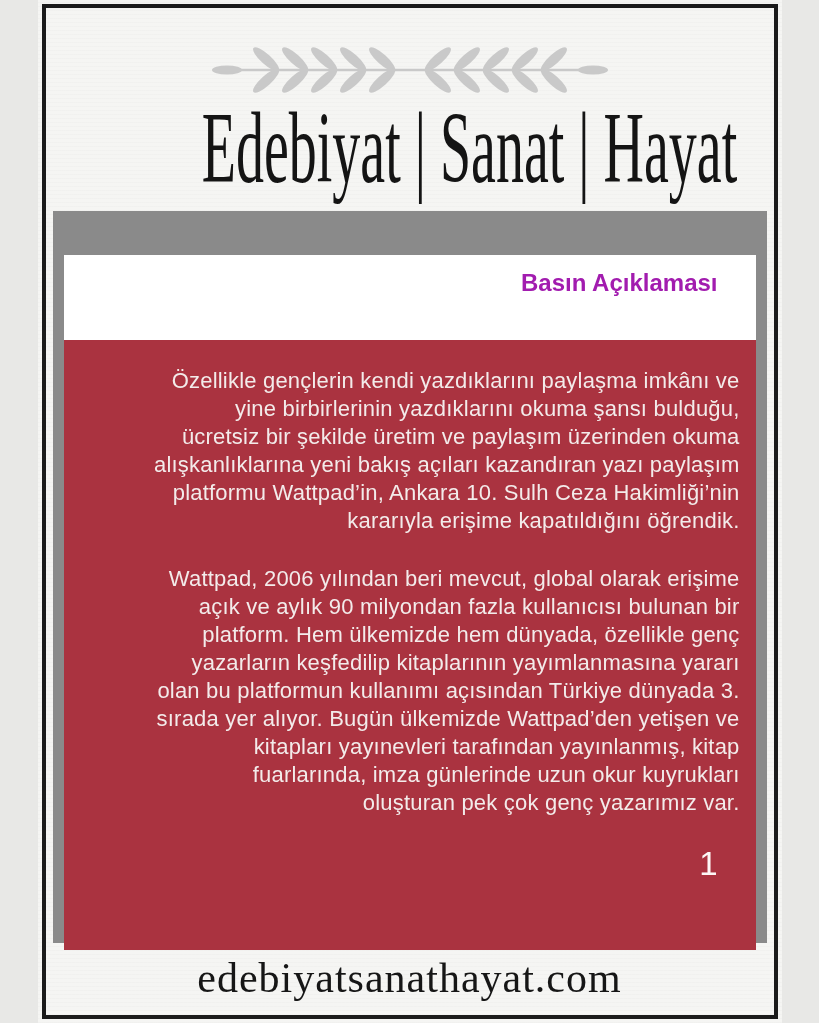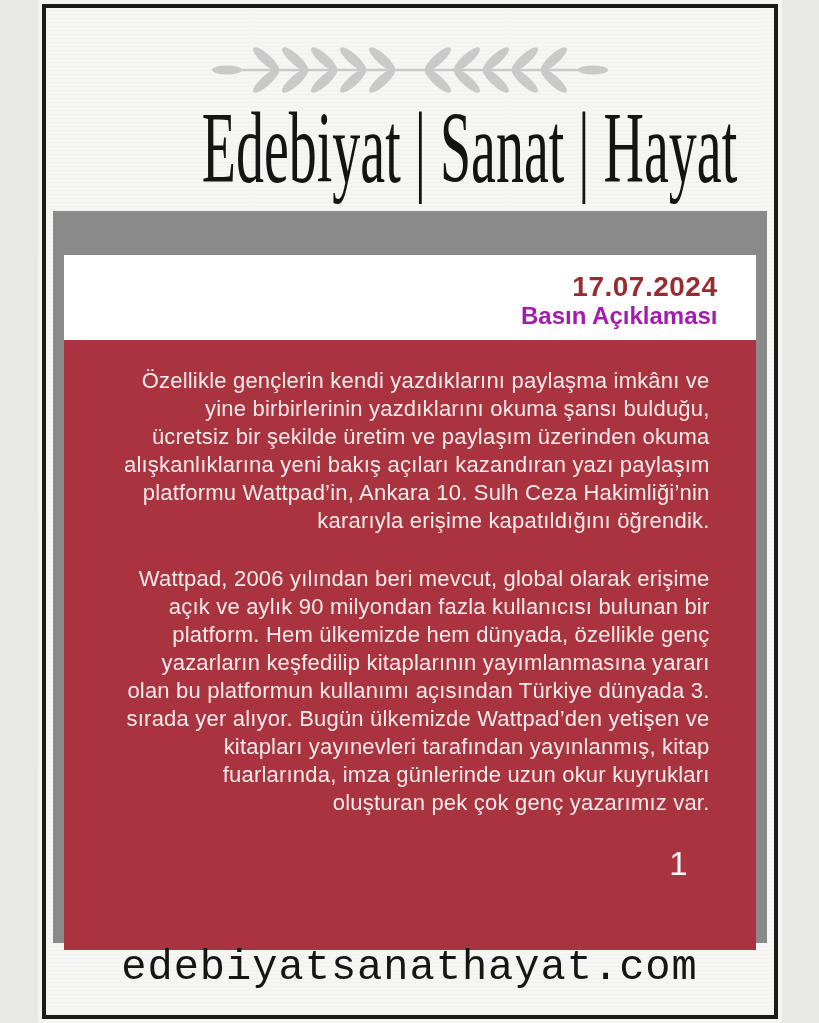--- a/index.html
+++ b/index.html
@@ -33,33 +33,33 @@
     text-align:right; padding:15px 38px 0 0;
   }
   .date-text{
     font-size:28px; font-weight:700; color:#992b31; line-height:33px;
     letter-spacing:0.5px;
   }
   .subtitle-text{
     font-size:24px; font-weight:700; color:#a21caf; line-height:26px;
   }
   .card-body{
-    padding:27px 46px 0 40px; text-align:right; color:#f3ebea;
+    padding:27px 16px 0 40px; text-align:right; color:#f3ebea;
   }
   .card-body p{
     font-size:22px; line-height:28px; white-space:pre-line;
     margin-bottom:30px; letter-spacing:0.2px;
   }
   .page-number{
     text-align:right; padding-right:22px; margin-top:22px;
     font-size:33px; line-height:33px; color:#fdf7f6; font-weight:400;
   }
   .footer{
-    text-align:center;
-    font-family:Liberation Mono, monospace; font-weight:400;
+    margin-top:10px; text-align:center;
+    font-family:Liberation Serif, serif; font-weight:400;
     font-size:42px; line-height:50px; color:#161616; letter-spacing:1px;
   }
 </style>
 </head>
 <body>
 
 <div class="canvas">
 
   <div class="outer-frame"></div>
 
@@ -90,21 +90,20 @@
       <use href="#lv-r" transform="translate(332,28)"></use>
     </svg>
   </div>
 
   <div class="masthead">Edebiyat | Sanat | Hayat</div>
 
   <div class="card">
     <div class="card-inner">
 
       <div class="white-band">
-        <div class="date-text">17.07.2024</div>
         <div class="subtitle-text">Basın Açıklaması</div>
       </div>
 
       <div class="card-body">
         <p>Özellikle gençlerin kendi yazdıklarını paylaşma imkânı ve
 yine birbirlerinin yazdıklarını okuma şansı bulduğu,
 ücretsiz bir şekilde üretim ve paylaşım üzerinden okuma
 alışkanlıklarına yeni bakış açıları kazandıran yazı paylaşım
 platformu Wattpad’in, Ankara 10. Sulh Ceza Hakimliği’nin
 kararıyla erişime kapatıldığını öğrendik.</p>

